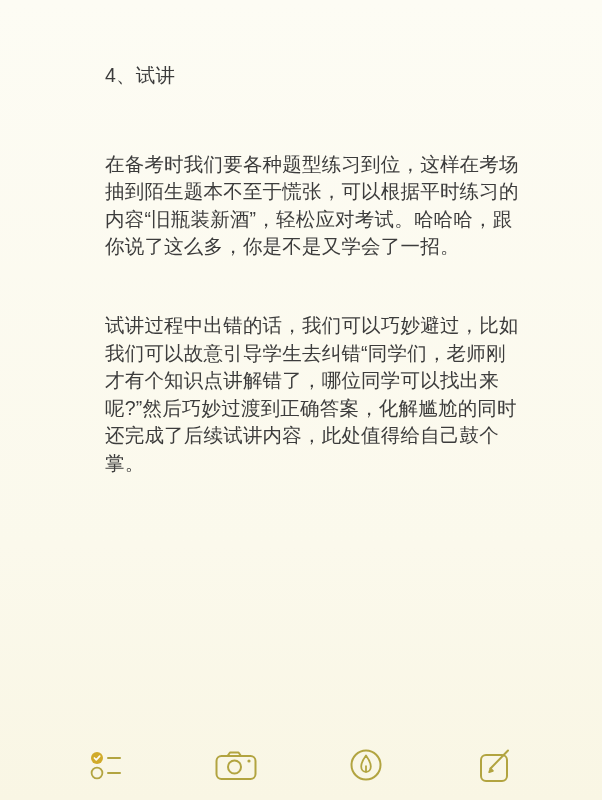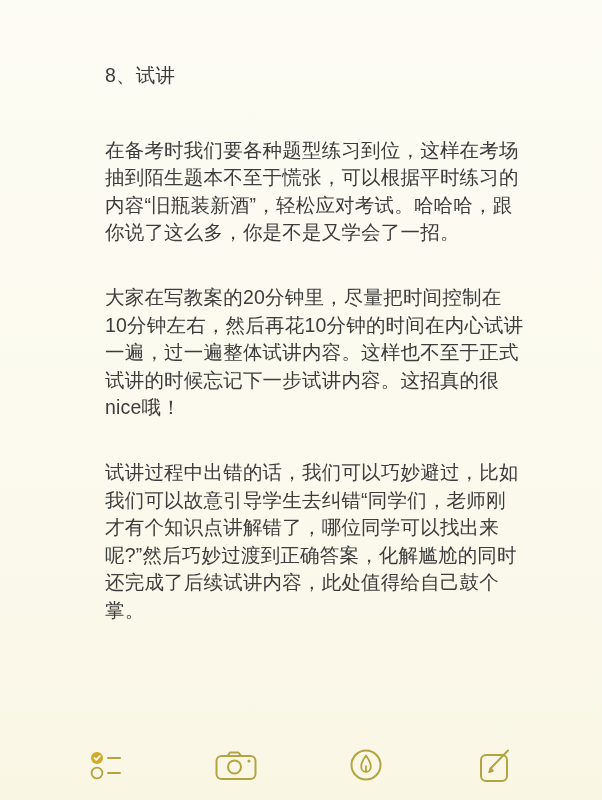--- a/index.html
+++ b/index.html
@@ -10,50 +10,45 @@
   }
   .note-content{
     position:absolute;left:105px;top:34px;width:424px;
     color:#3c3c3c;font-size:19.5px;line-height:27.5px;
     white-space:pre-line;
     letter-spacing:0.2px;
   }
   .note-heading{
     font-size:19.5px;font-weight:400;margin:0 0 20px 0;line-height:27.5px;
   }
-  .note-paragraph{margin:0 0 10px 0;}
+  .note-paragraph{margin:14px 0 10px 0;}
   .toolbar{
     position:absolute;left:86px;right:86px;bottom:12px;height:46px;
     display:flex;justify-content:space-between;align-items:center;
   }
   .tb-btn{
     background:none;border:none;padding:0;margin:0;cursor:pointer;
     width:42px;height:42px;display:flex;align-items:center;justify-content:center;
   }
   .tb-btn svg{display:block;}
   .ic-stroke{stroke:#b2a440;fill:none;stroke-width:2;stroke-linecap:round;stroke-linejoin:round;}
   .ic-thin{stroke:#b2a440;fill:none;stroke-width:1.8;stroke-linecap:round;stroke-linejoin:round;}
   .ic-fill{fill:#d1ab2a;stroke:none;}
   .ic-dotfill{fill:#b2a440;stroke:none;}
   .ic-check{stroke:#fdfcf4;fill:none;stroke-width:1.7;stroke-linecap:round;stroke-linejoin:round;}
 </style>
 </head>
 <body>
 
 <main class="note-content">
-  <h1 class="note-heading">8、试讲</h1>
+  <h1 class="note-heading">4、试讲</h1>
   <p class="note-paragraph">在备考时我们要各种题型练习到位，这样在考场
 抽到陌生题本不至于慌张，可以根据平时练习的
 内容“旧瓶装新酒”，轻松应对考试。哈哈哈，跟
 你说了这么多，你是不是又学会了一招。</p>
-  <p class="note-paragraph">大家在写教案的20分钟里，尽量把时间控制在
-10分钟左右，然后再花10分钟的时间在内心试讲
-一遍，过一遍整体试讲内容。这样也不至于正式
-试讲的时候忘记下一步试讲内容。这招真的很
-nice哦！</p>
   <p class="note-paragraph">试讲过程中出错的话，我们可以巧妙避过，比如
 我们可以故意引导学生去纠错“同学们，老师刚
 才有个知识点讲解错了，哪位同学可以找出来
 呢?”然后巧妙过渡到正确答案，化解尴尬的同时
 还完成了后续试讲内容，此处值得给自己鼓个
 掌。</p>
   
 </main>
 
 <nav class="toolbar">

